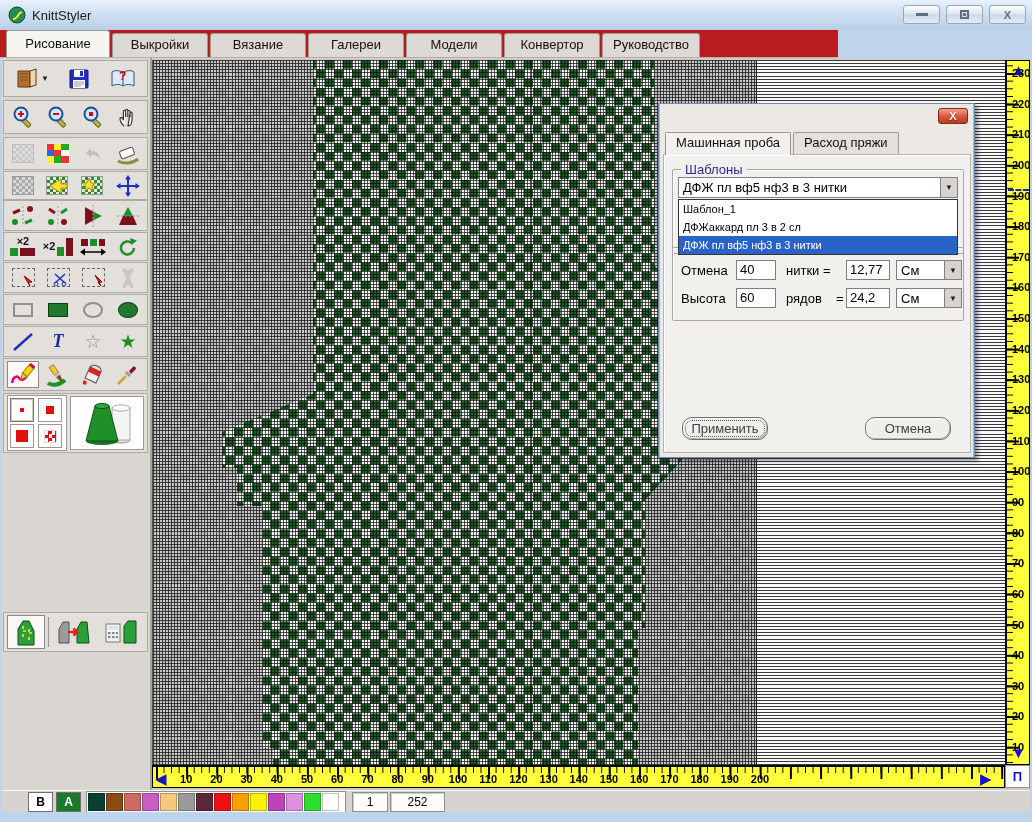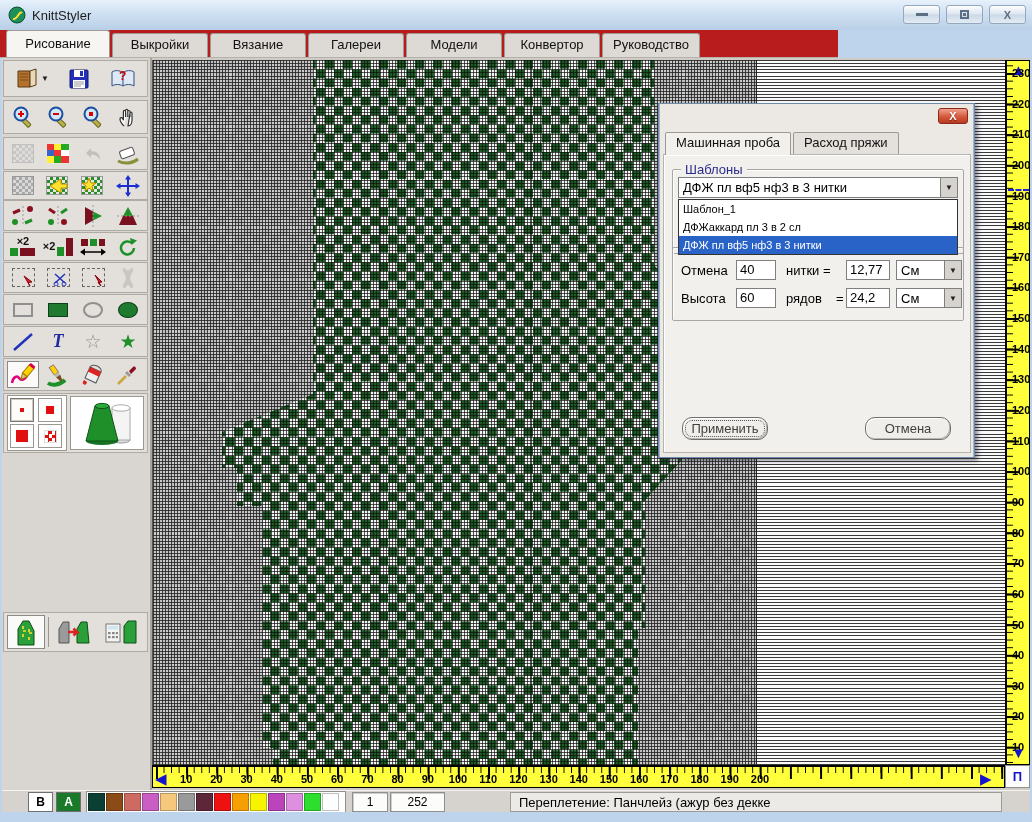--- a/index.html
+++ b/index.html
@@ -588,19 +588,18 @@
         <div class="swatch" style="background: rgb(238, 17, 17);"></div>
         <div class="swatch" style="background: rgb(245, 160, 0);"></div>
         <div class="swatch" style="background: rgb(248, 244, 0);"></div>
         <div class="swatch" style="background: rgb(187, 68, 187);"></div>
         <div class="swatch" style="background: rgb(221, 143, 224);"></div>
         <div class="swatch" style="background: rgb(46, 222, 46);"></div>
         <div class="swatch" style="background: rgb(255, 255, 255);"></div>
       </div>
     <div class="sfield" style="left:352px;width:36px">1</div>
     <div class="sfield" style="left:390px;width:55px">252</div>
-    <div class="spanel">Переплетение: Панчлейз (ажур без декке</div>
   </div>
 
   <div class="frame-b"></div>
   <div class="frame-l"></div>
   <div class="frame-r"></div>
 </div>
 
 </body></html>

